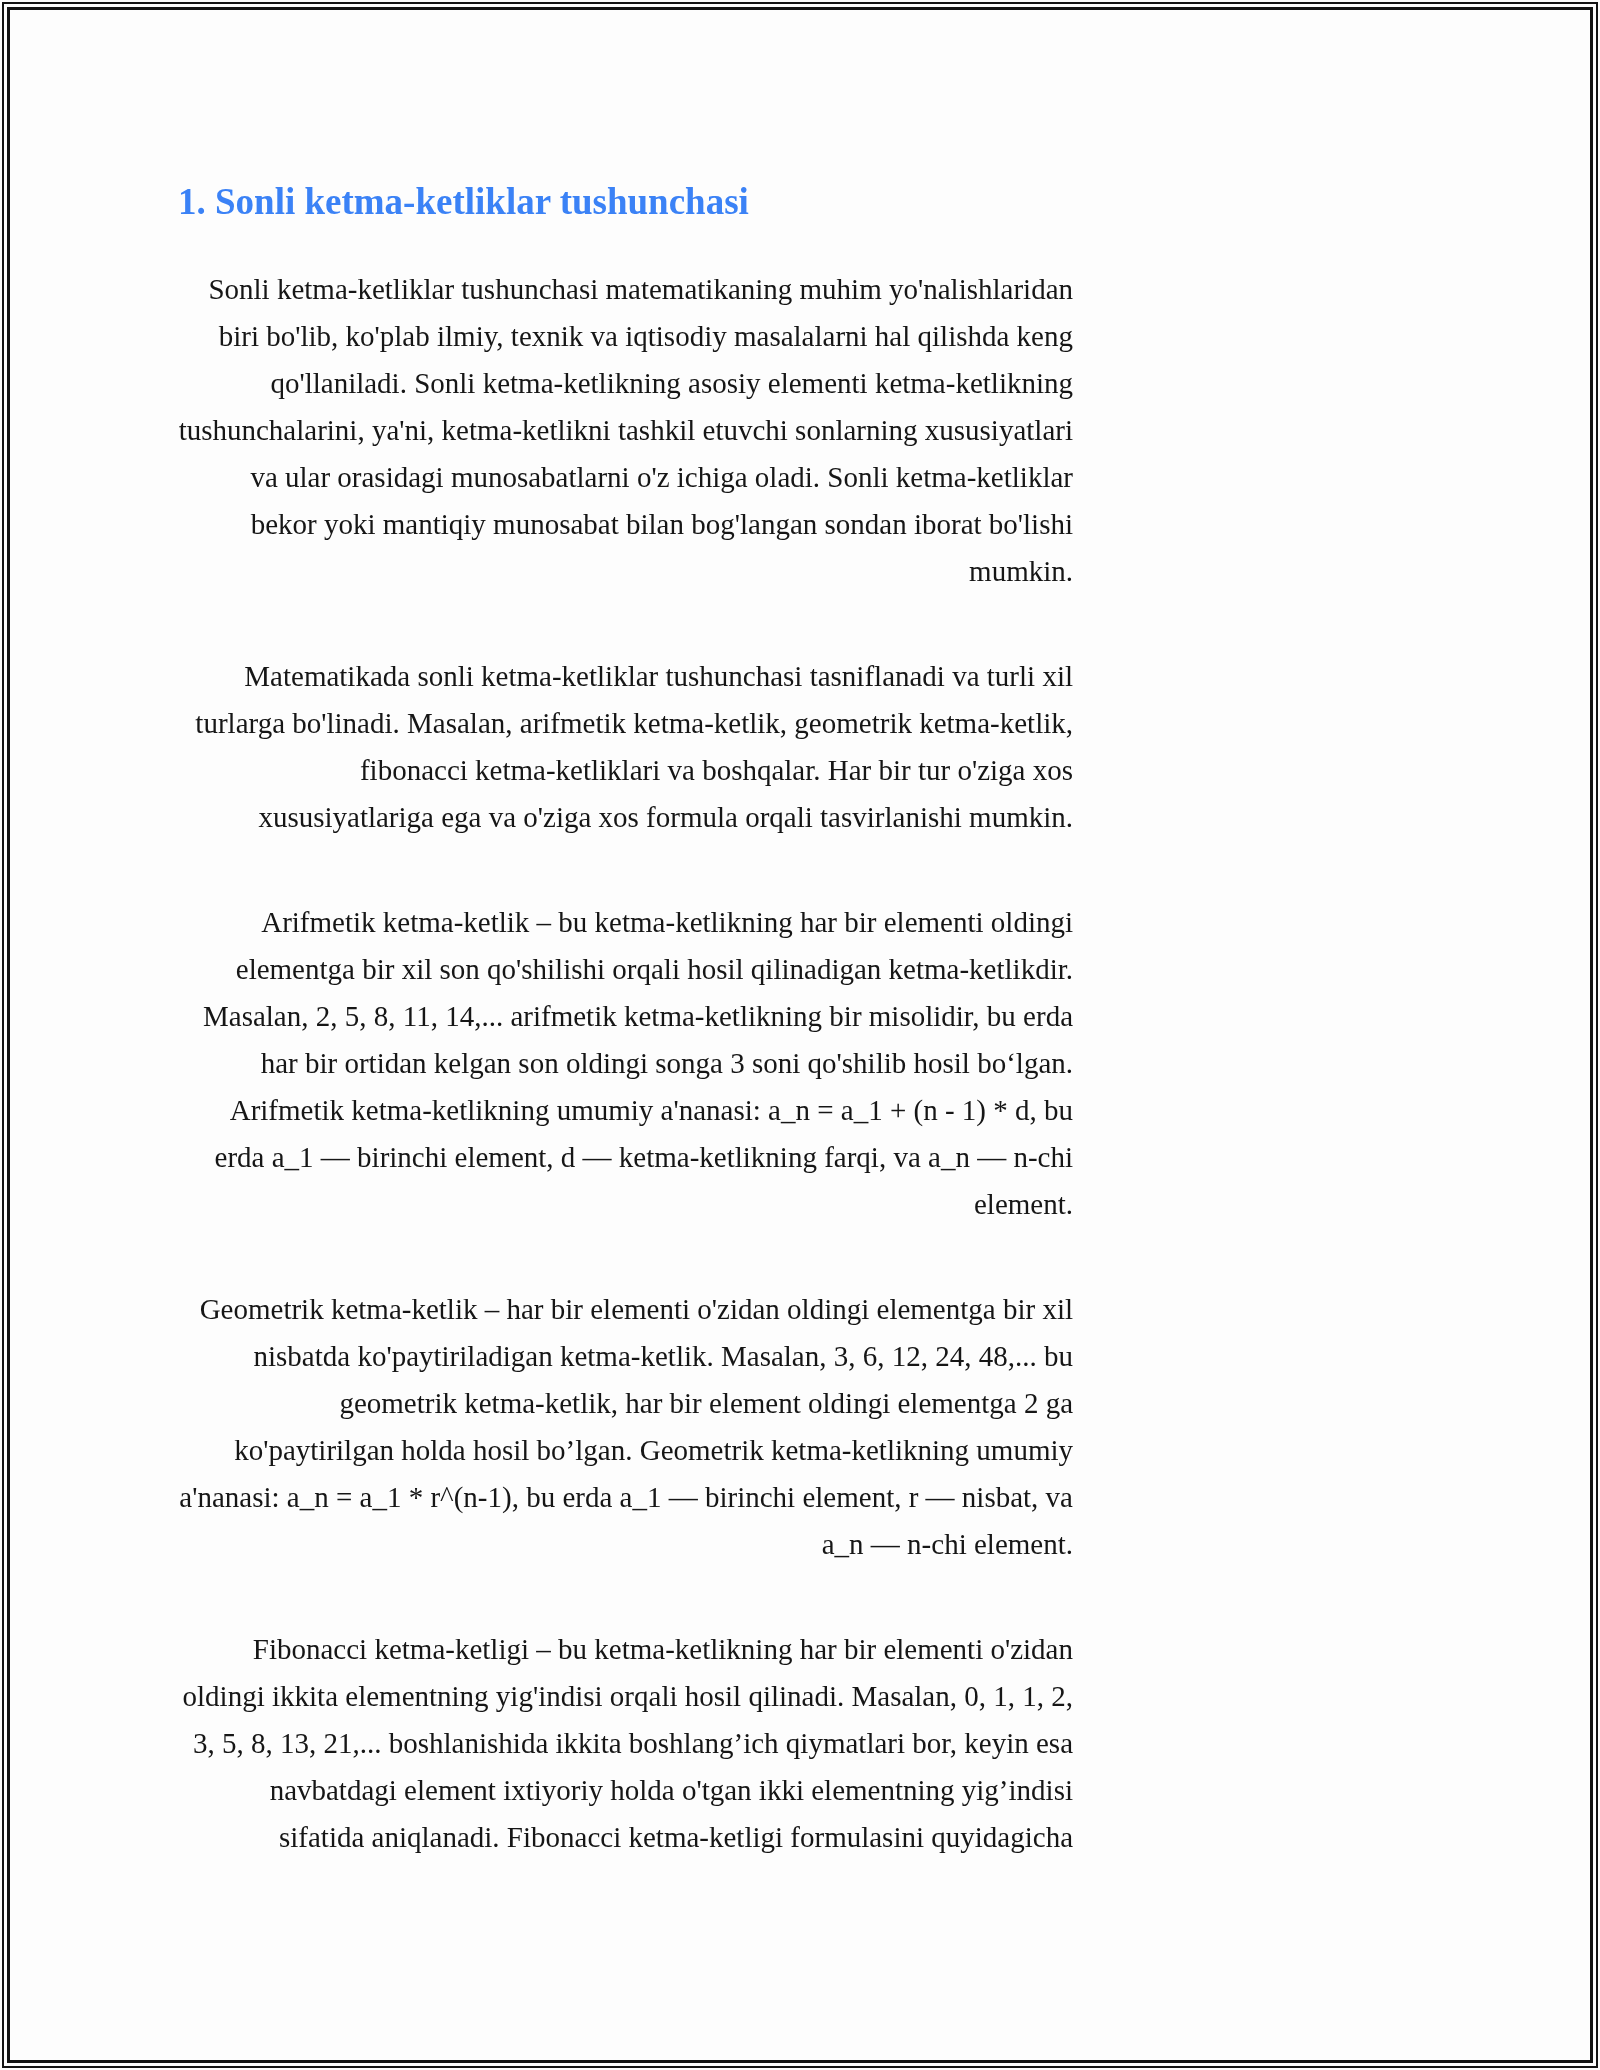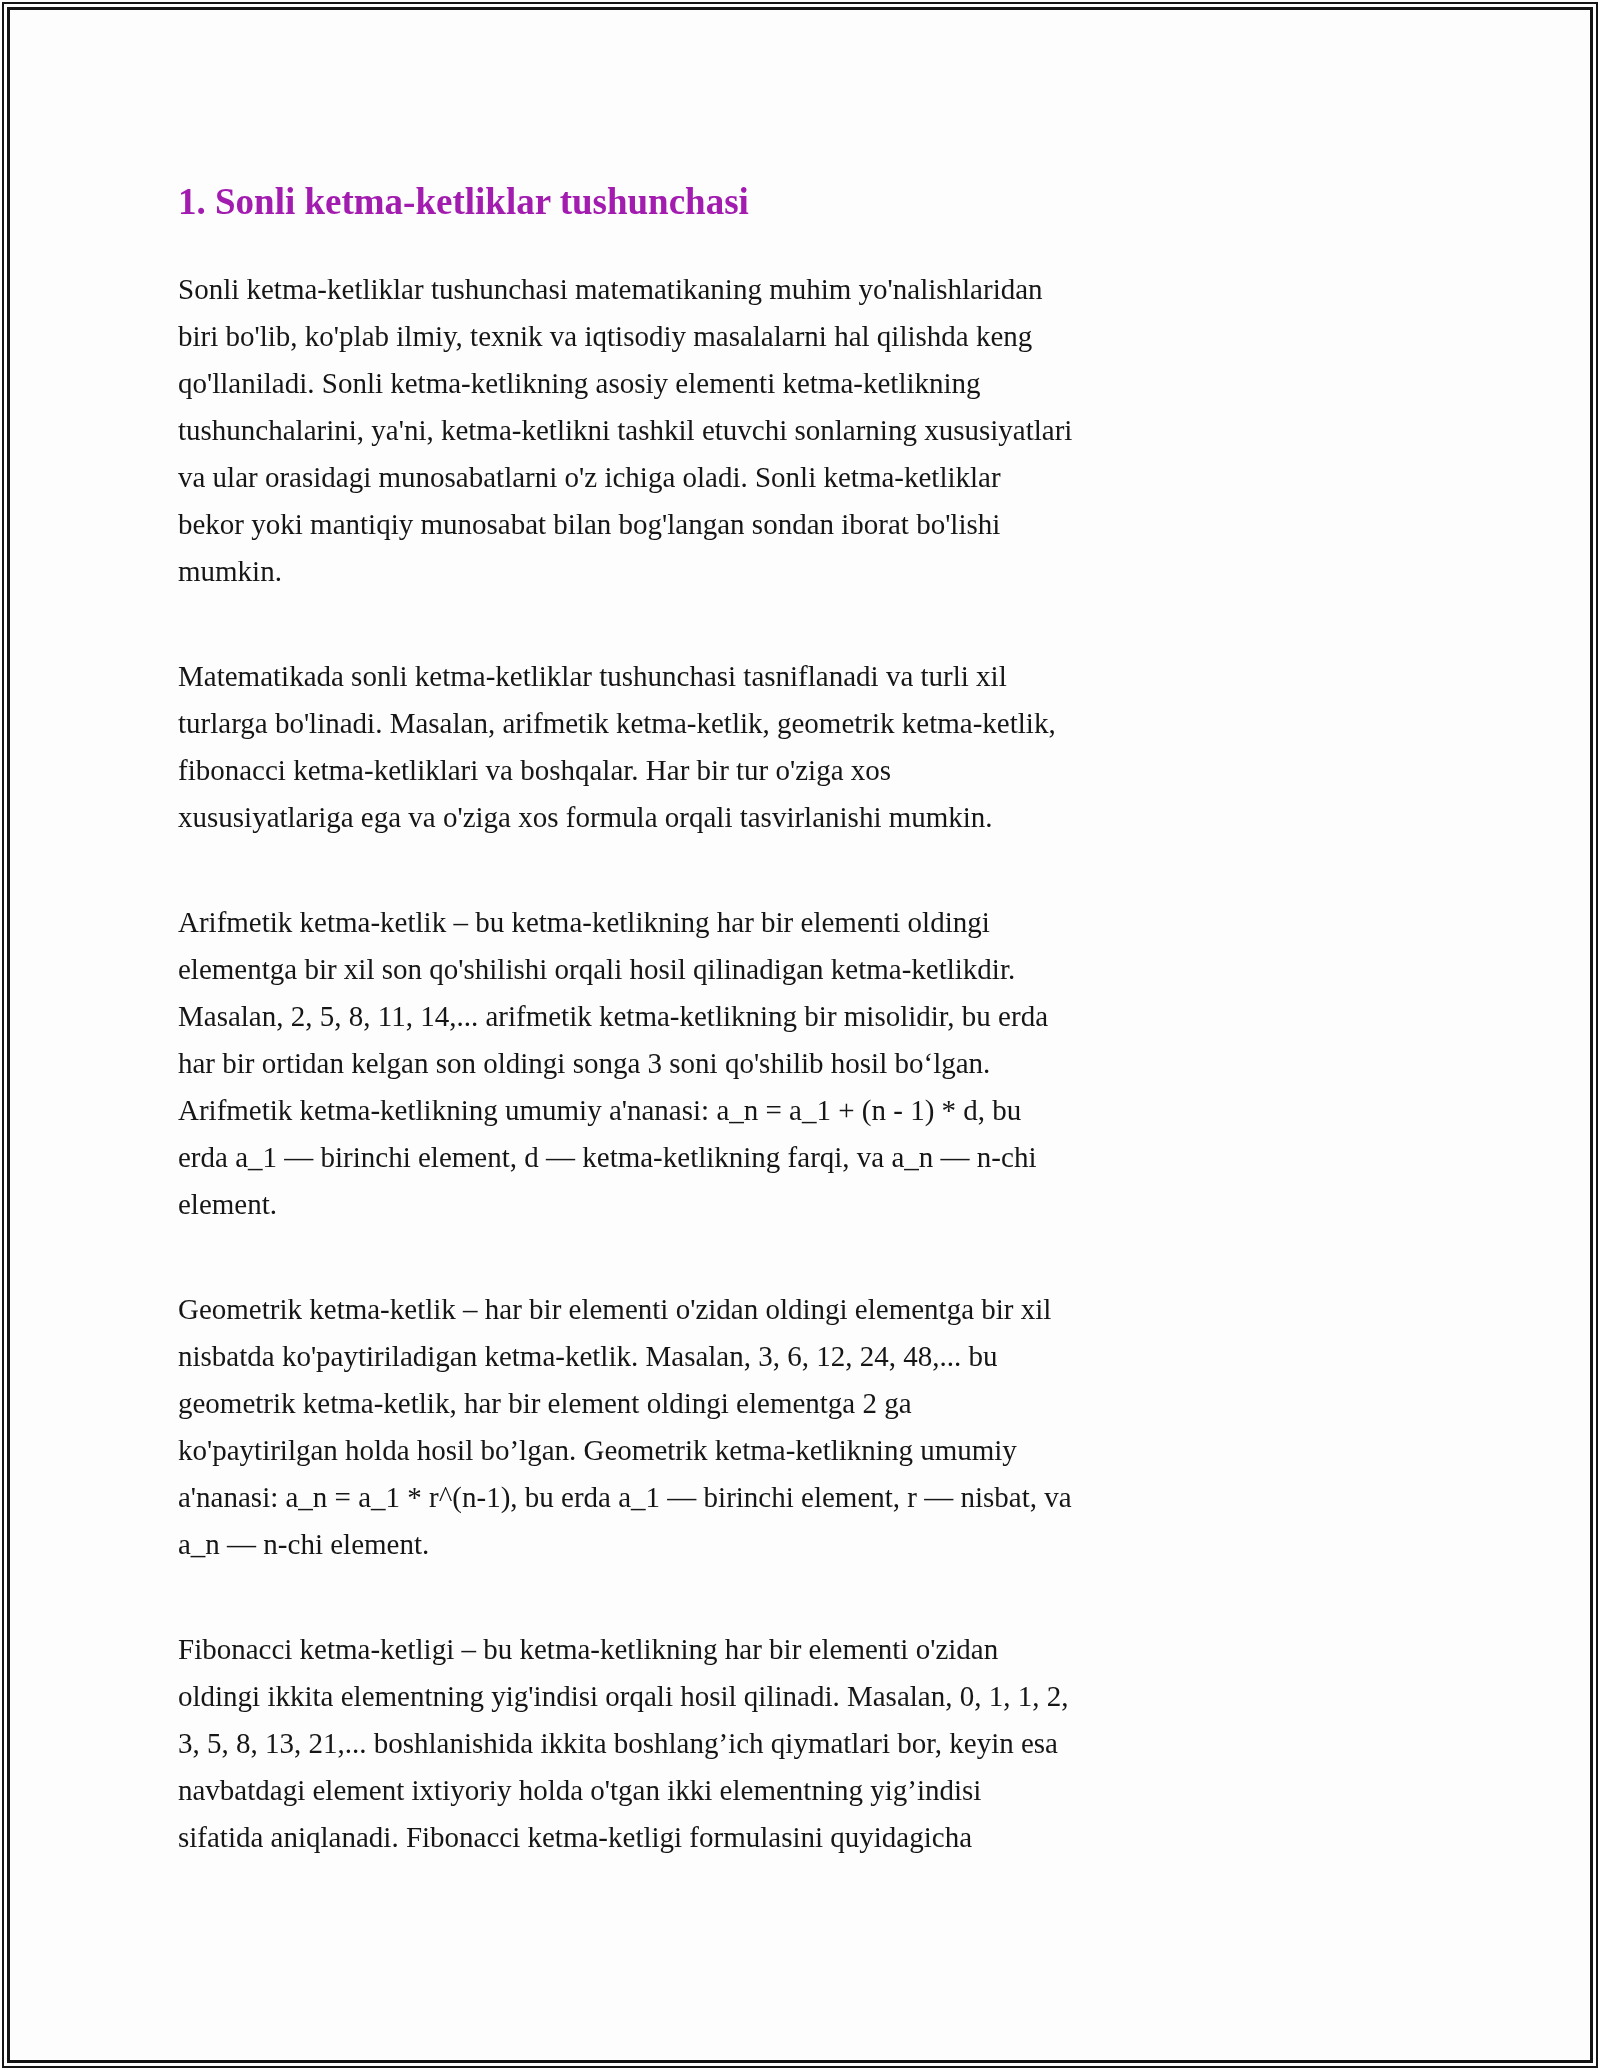--- a/index.html
+++ b/index.html
@@ -31,29 +31,29 @@
   .content {
     position: absolute;
     left: 178px;
     top: 180px;
     width: 895px;
   }
   .doc-title {
     font-size: 37px;
     line-height: 44px;
     font-weight: 700;
-    color: #a21caf;
+    color: #3b82f6;
     margin: 0 0 42px 0;
   }
   .para {
     font-size: 29px;
     line-height: 47px;
     margin: 0 0 58px 0;
     white-space: pre-line; 
-    text-align: left;
+    text-align: right;
   }
 </style>
 </head>
 <body>
 
 <div class="page">
   <div class="frame-outer"></div>
   <div class="frame-inner"></div>
 
   <div class="content">

